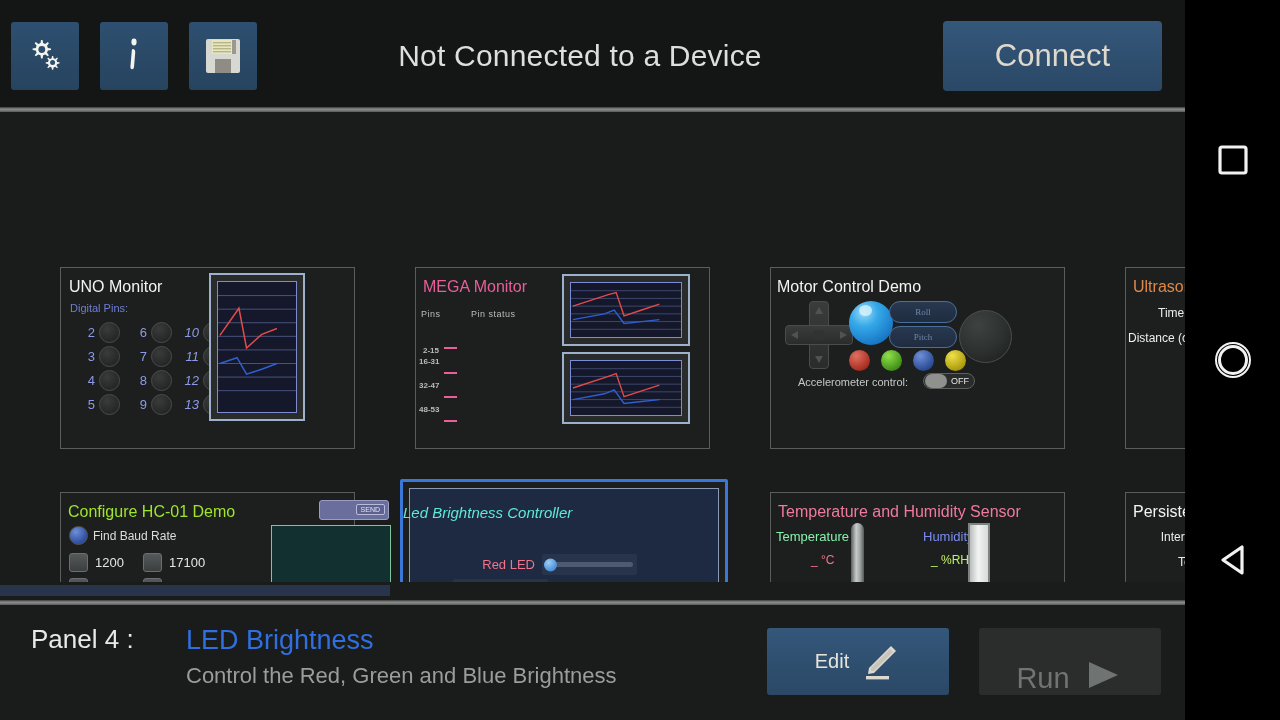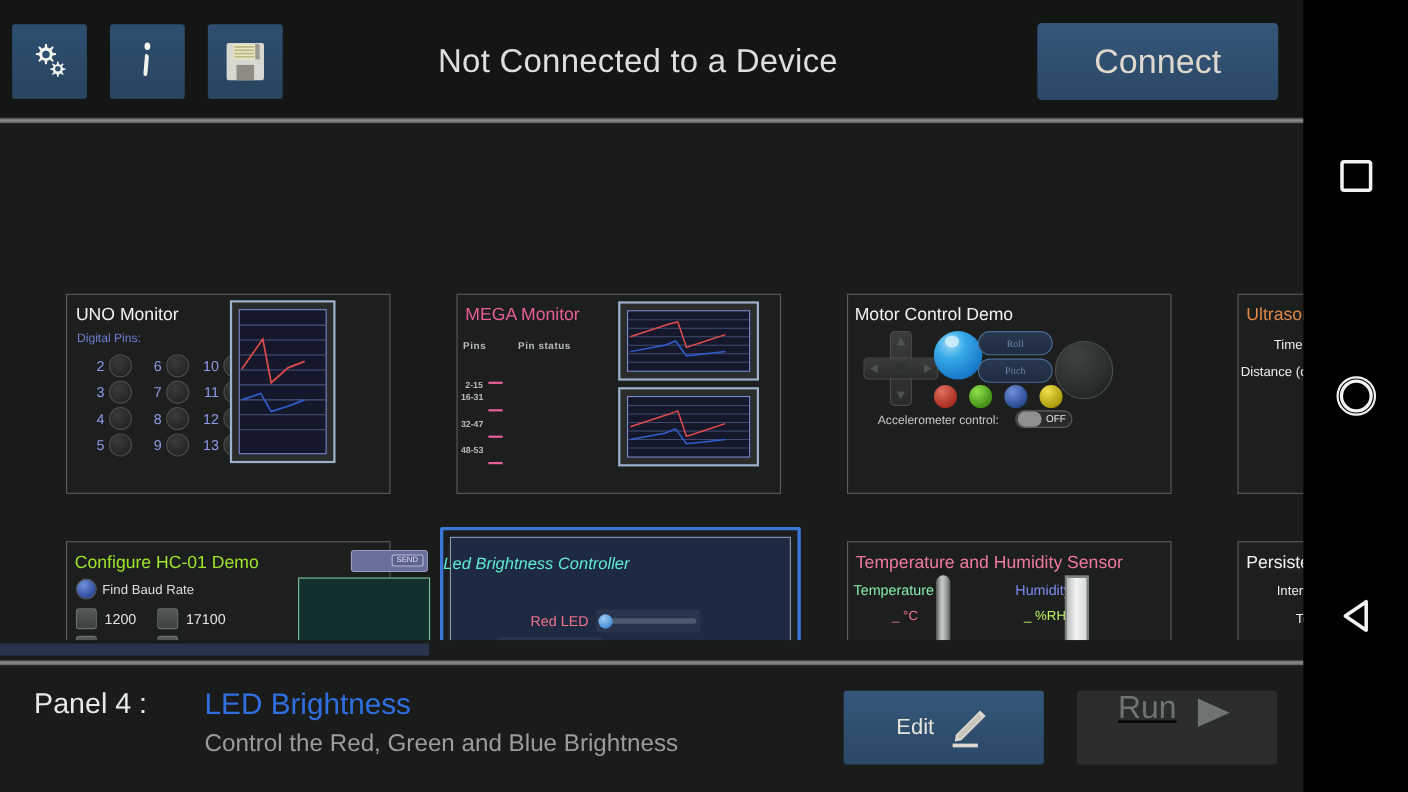--- a/index.html
+++ b/index.html
@@ -98,21 +98,21 @@
   }
   .graph-inner {
     width: 100%; height: 100%;
     background: #14182a;
     border: 1px solid #7b8cd0;
     position: relative; overflow: hidden;
   }
 
   
   #p-mega { left: 415px; top: 155px; width: 295px; height: 182px; }
-  .mega-hdr { position: absolute; color: #b9bcbb; font-size: 9px; font-weight: bold; letter-spacing: .5px; }
+  .mega-hdr { position: absolute; color: #b9bcbb; font-size: 9px; font-weight: normal; letter-spacing: .5px; }
   .mega-row-lbl { position: absolute; color: #b9bcbb; font-size: 8px; font-weight: bold; }
   .mega-dash { position: absolute; width: 13px; height: 2px; background: #e85f9a; }
 
   
   #p-motor { left: 770px; top: 155px; width: 295px; height: 182px; }
   #dpad { position: absolute; left: 14px; top: 33px; width: 68px; height: 68px; }
   .dpad-arm { position: absolute; background: linear-gradient(180deg,#3a3c3b,#2a2c2b); border:1px solid #4a4c4b; }
   #joy-sphere {
     position: absolute; left: 78px; top: 33px; width: 44px; height: 44px;
     border-radius: 50%;
@@ -226,21 +226,21 @@
   #panel-desc { position: absolute; left: 186px; top: 58px; color: #9b9d9c; font-size: 22px; }
   #edit-btn {
     position: absolute; left: 767px; top: 628px; width: 182px; height: 67px;
     background: linear-gradient(180deg,#34577a 0%,#2b4866 100%); border-radius: 3px;
     display: flex; align-items: center; justify-content: center;
   }
   #edit-btn span { color: #e8e4dc; font-size: 20px; }
   #run-btn {
     position: absolute; left: 979px; top: 628px; width: 182px; height: 67px;
     background: #2b2d2c; border-radius: 3px;
-    display: flex; align-items: flex-start; justify-content: center; text-decoration: underline;
+    display: flex; align-items: flex-end; justify-content: center;
   }
   #run-btn span { color: #6f7372; font-size: 29px; }
 
   
   #navbar { position: absolute; right: 0; top: 0; width: 95px; height: 720px; background: #000; }
   .nav-btn { position: absolute; left: 0; width: 95px; display: flex; align-items: center; justify-content: center; }
   #nav-recent { top: 133px; height: 54px; }
   #nav-home   { top: 333px; height: 54px; }
   #nav-back   { top: 533px; height: 54px; }
 </style>
@@ -327,21 +327,21 @@
             </div>
           <div class="pin-row">
               <span class="pin-num">8</span>
               <span class="pin-led"></span>
             </div>
           <div class="pin-row">
               <span class="pin-num">9</span>
               <span class="pin-led"></span>
             </div>
         </div>
-        <div class="pin-col" style="left:104px;">
+        <div class="pin-col" style="left:104px;font-style:italic;">
           <div class="pin-row">
               <span class="pin-num">10</span>
               <span class="pin-led"></span>
             </div>
           <div class="pin-row">
               <span class="pin-num">11</span>
               <span class="pin-led"></span>
             </div>
           <div class="pin-row">
               <span class="pin-num">12</span>

